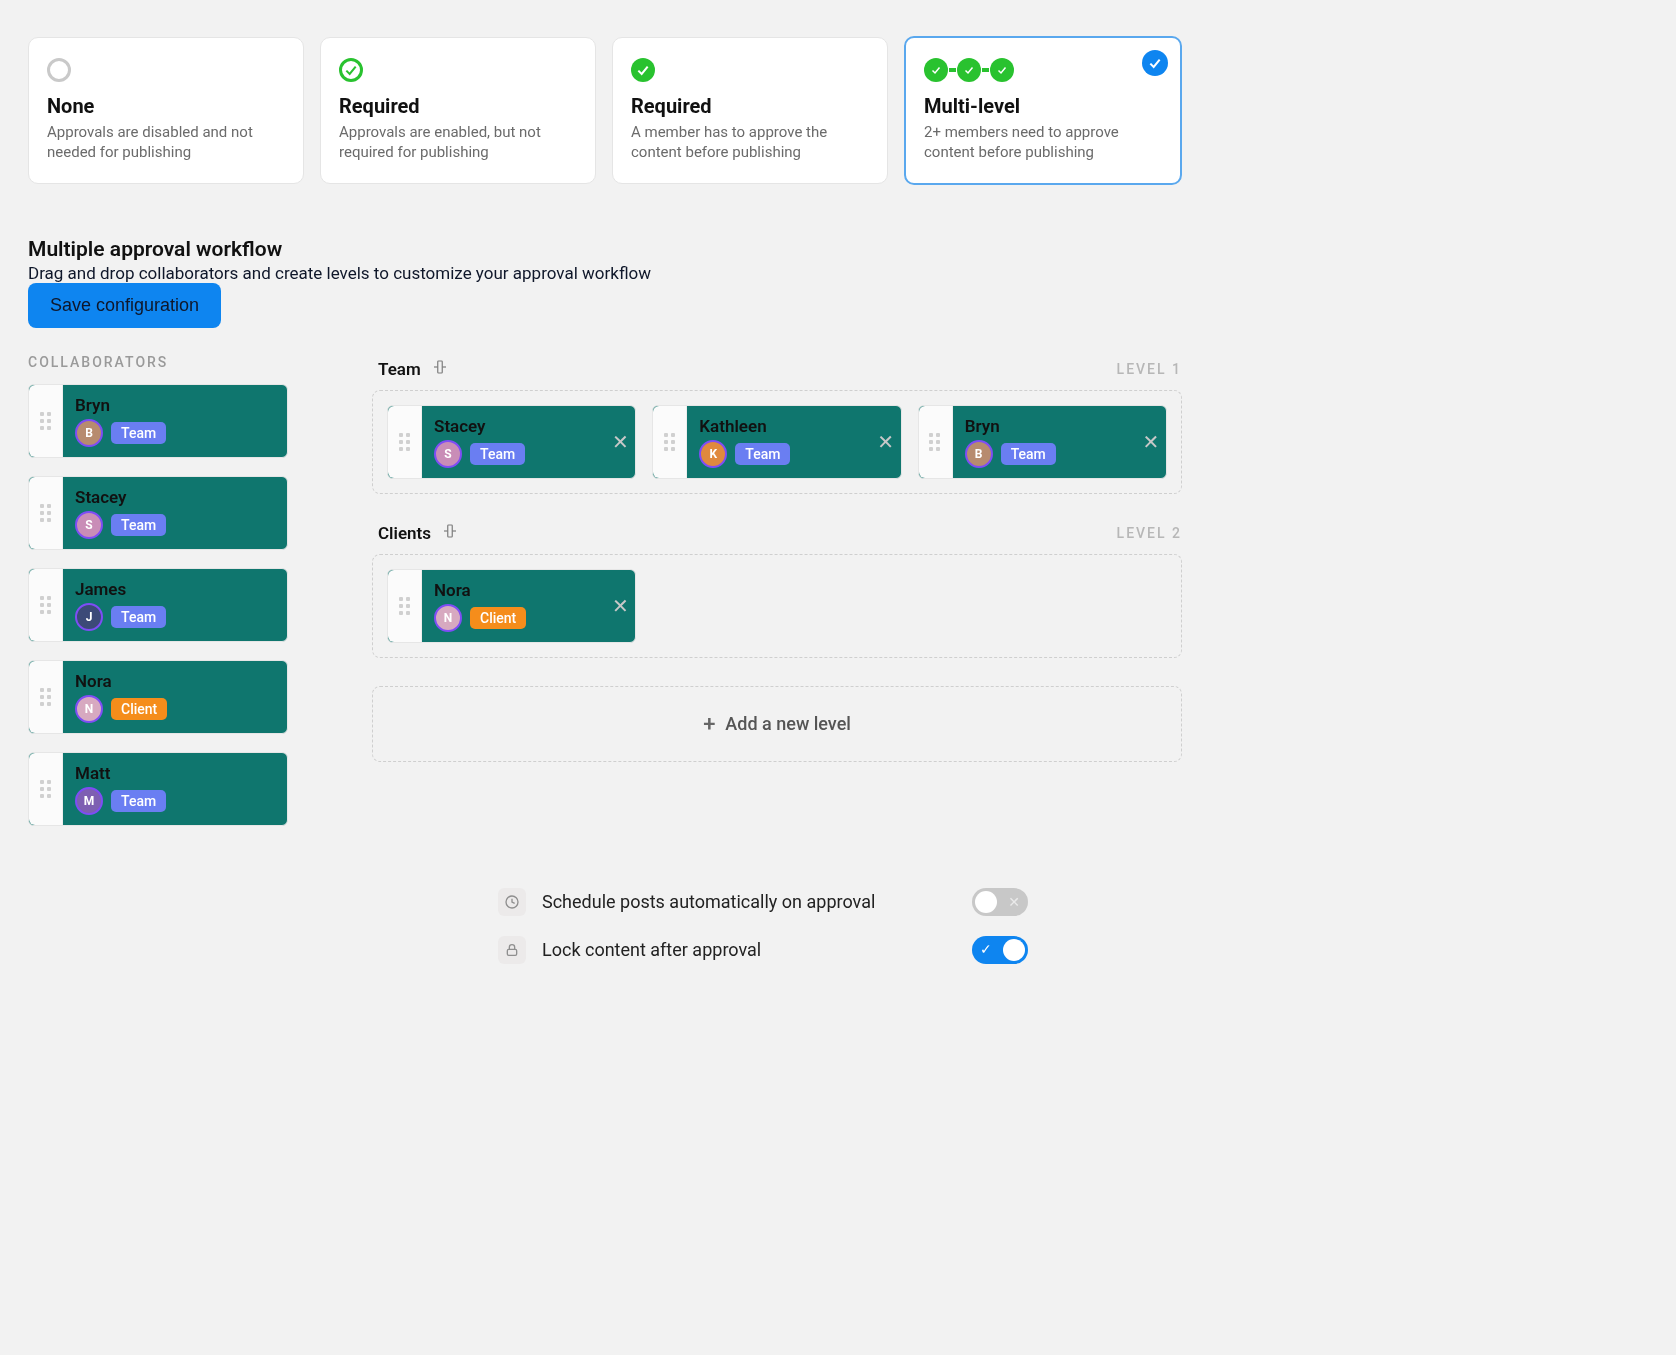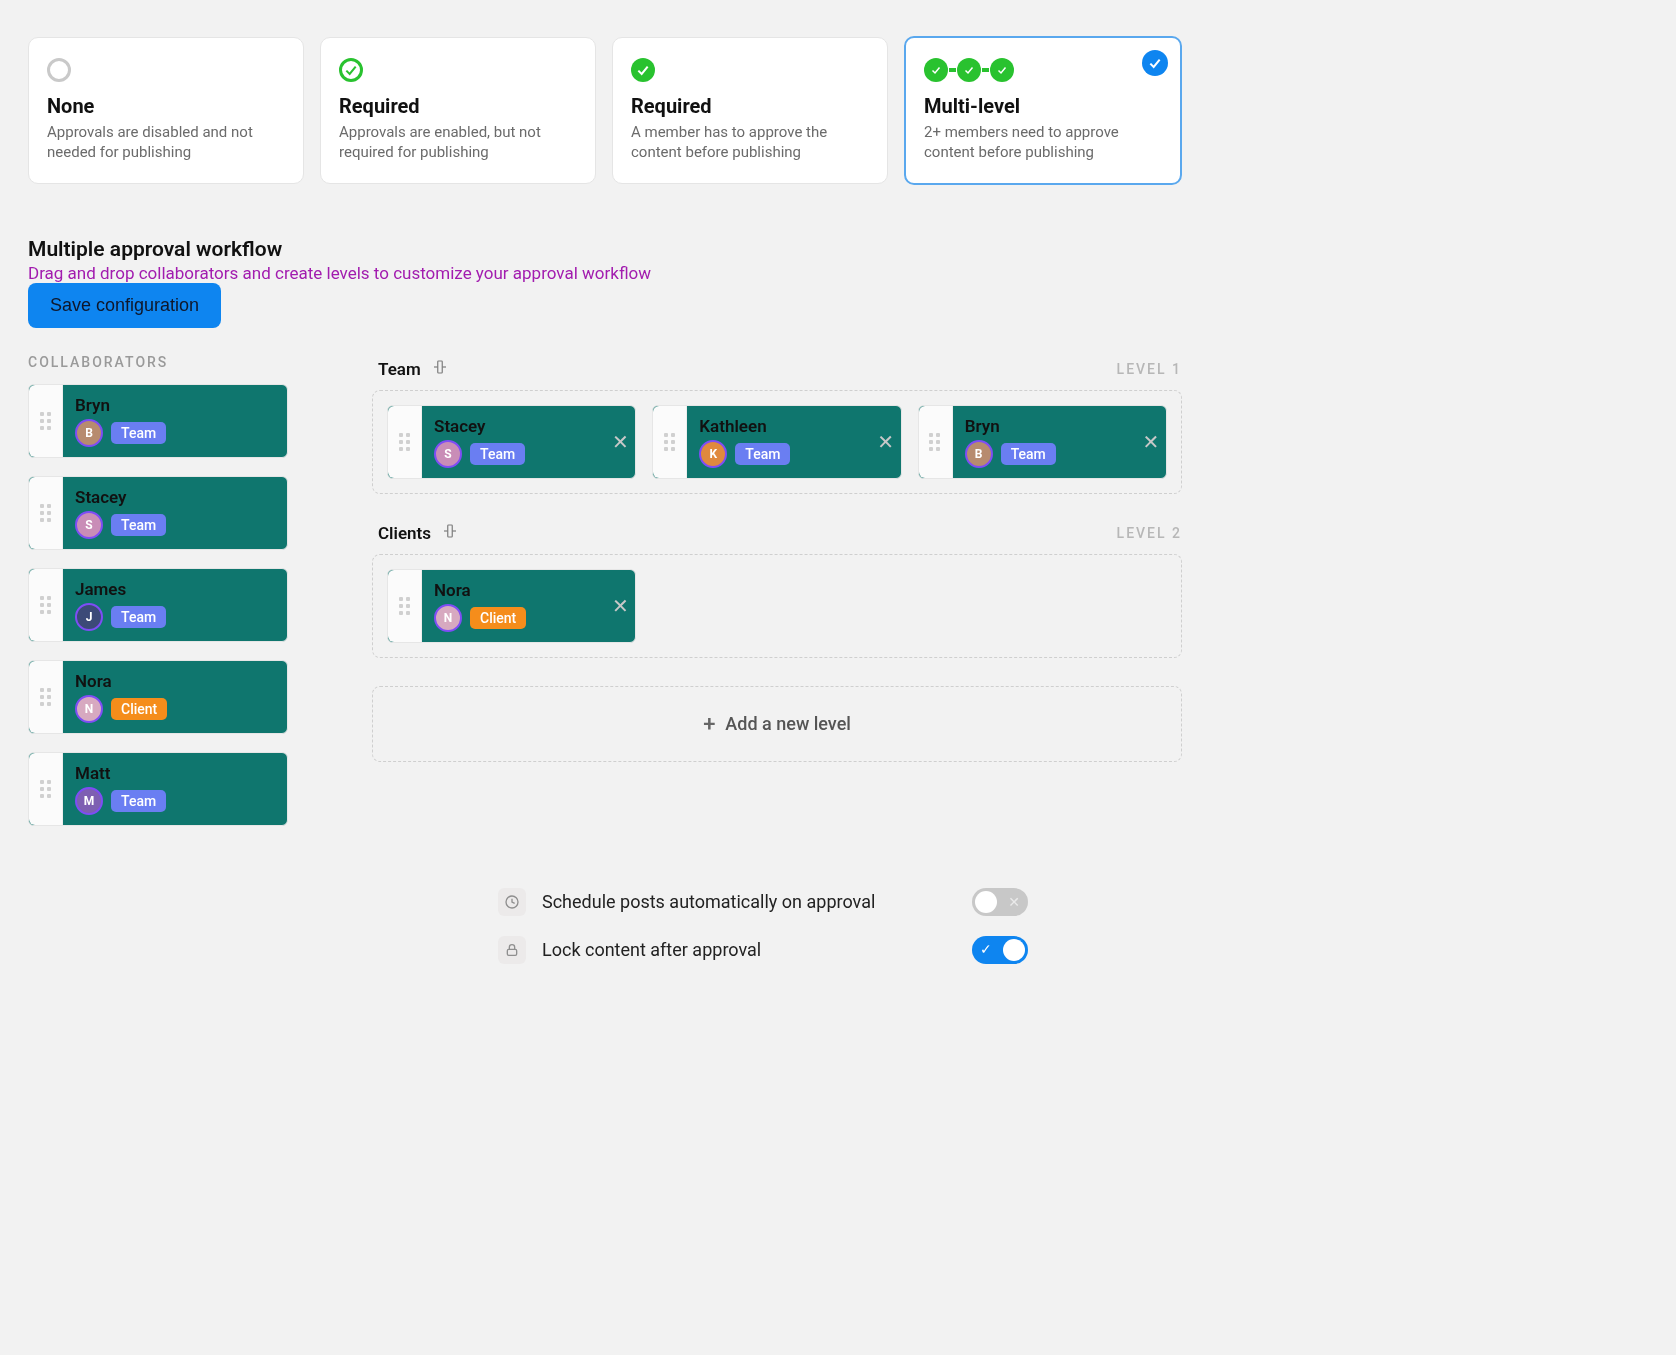--- a/index.html
+++ b/index.html
@@ -55,21 +55,21 @@
   .multi-icons .dash { width:7px; height:4px; background:#29c22f;}
   .check-small svg { width:12px; height:12px; stroke-width:3;}
 
   
   .section-header {
     display:flex; align-items:flex-start;
     margin-top: 52px;
     flex-direction: column;
   }
   .section-title { font-size:21px; font-weight:600; }
-  .section-sub   { font-size:17px; color:#a21caf; margin-top:2px;}
+  .section-sub   { font-size:17px; color:#0f172a; margin-top:2px;}
   .save-btn {
     background:#0e85f0; color:#0f172a; border:none;
     font-size:18px; font-weight:500;
     padding:12px 22px; border-radius:8px; cursor:pointer;
   }
 
   
   .workflow {
     display:flex; gap:84px; margin-top:26px;
   }

